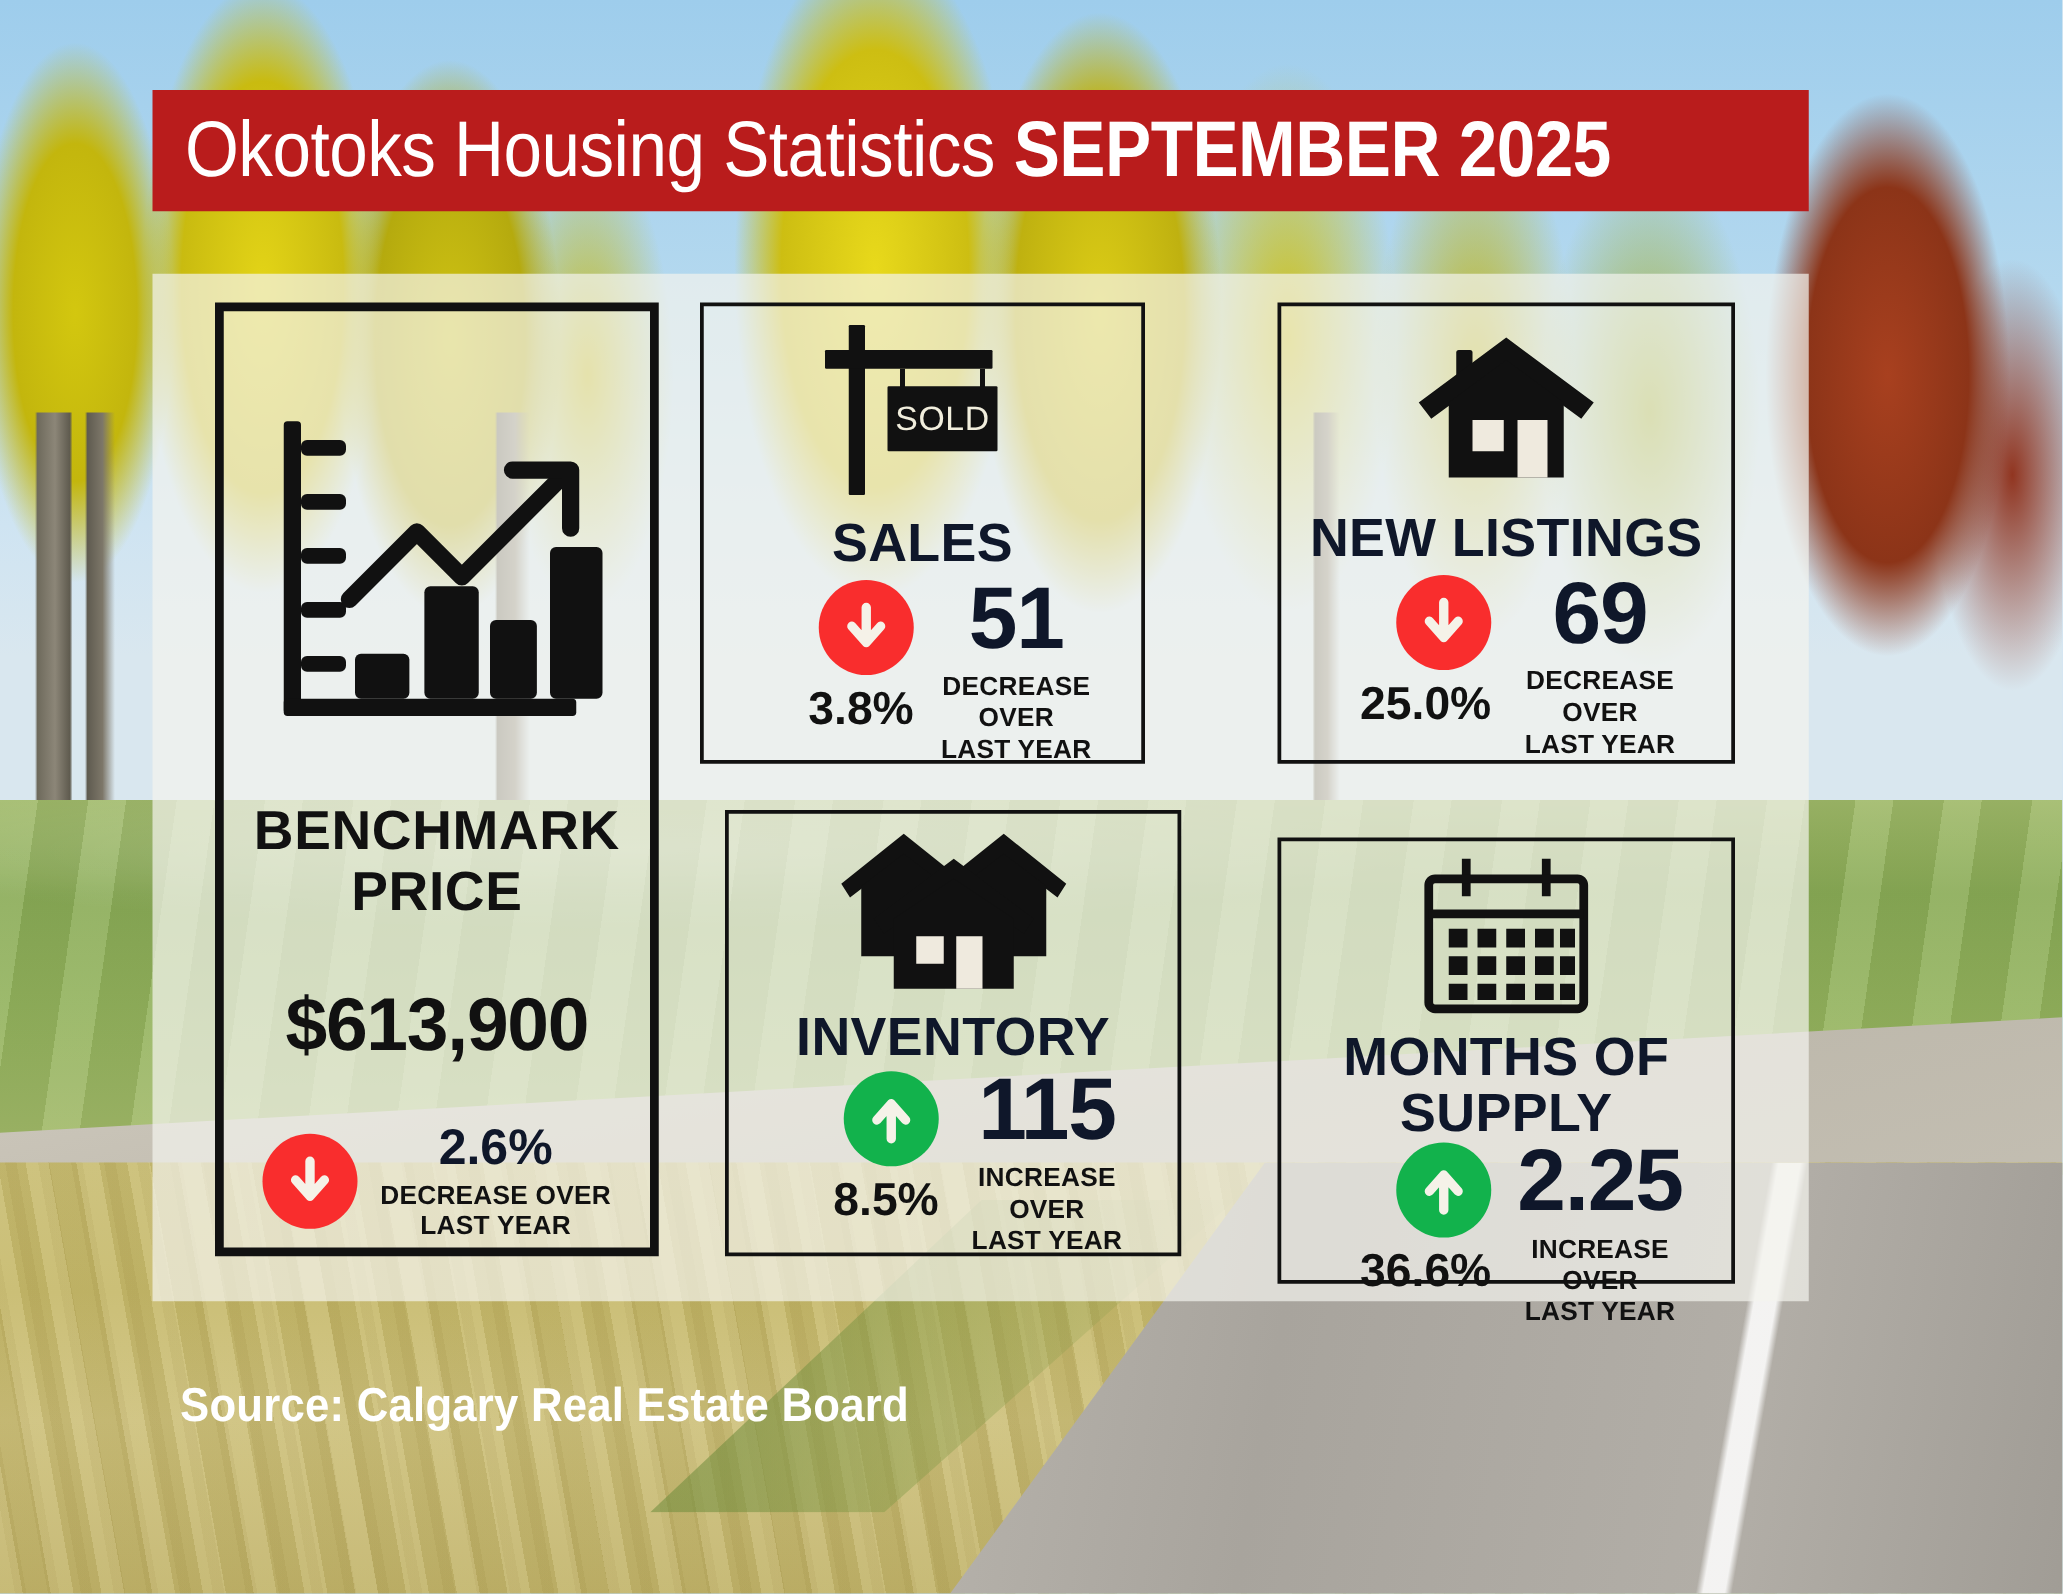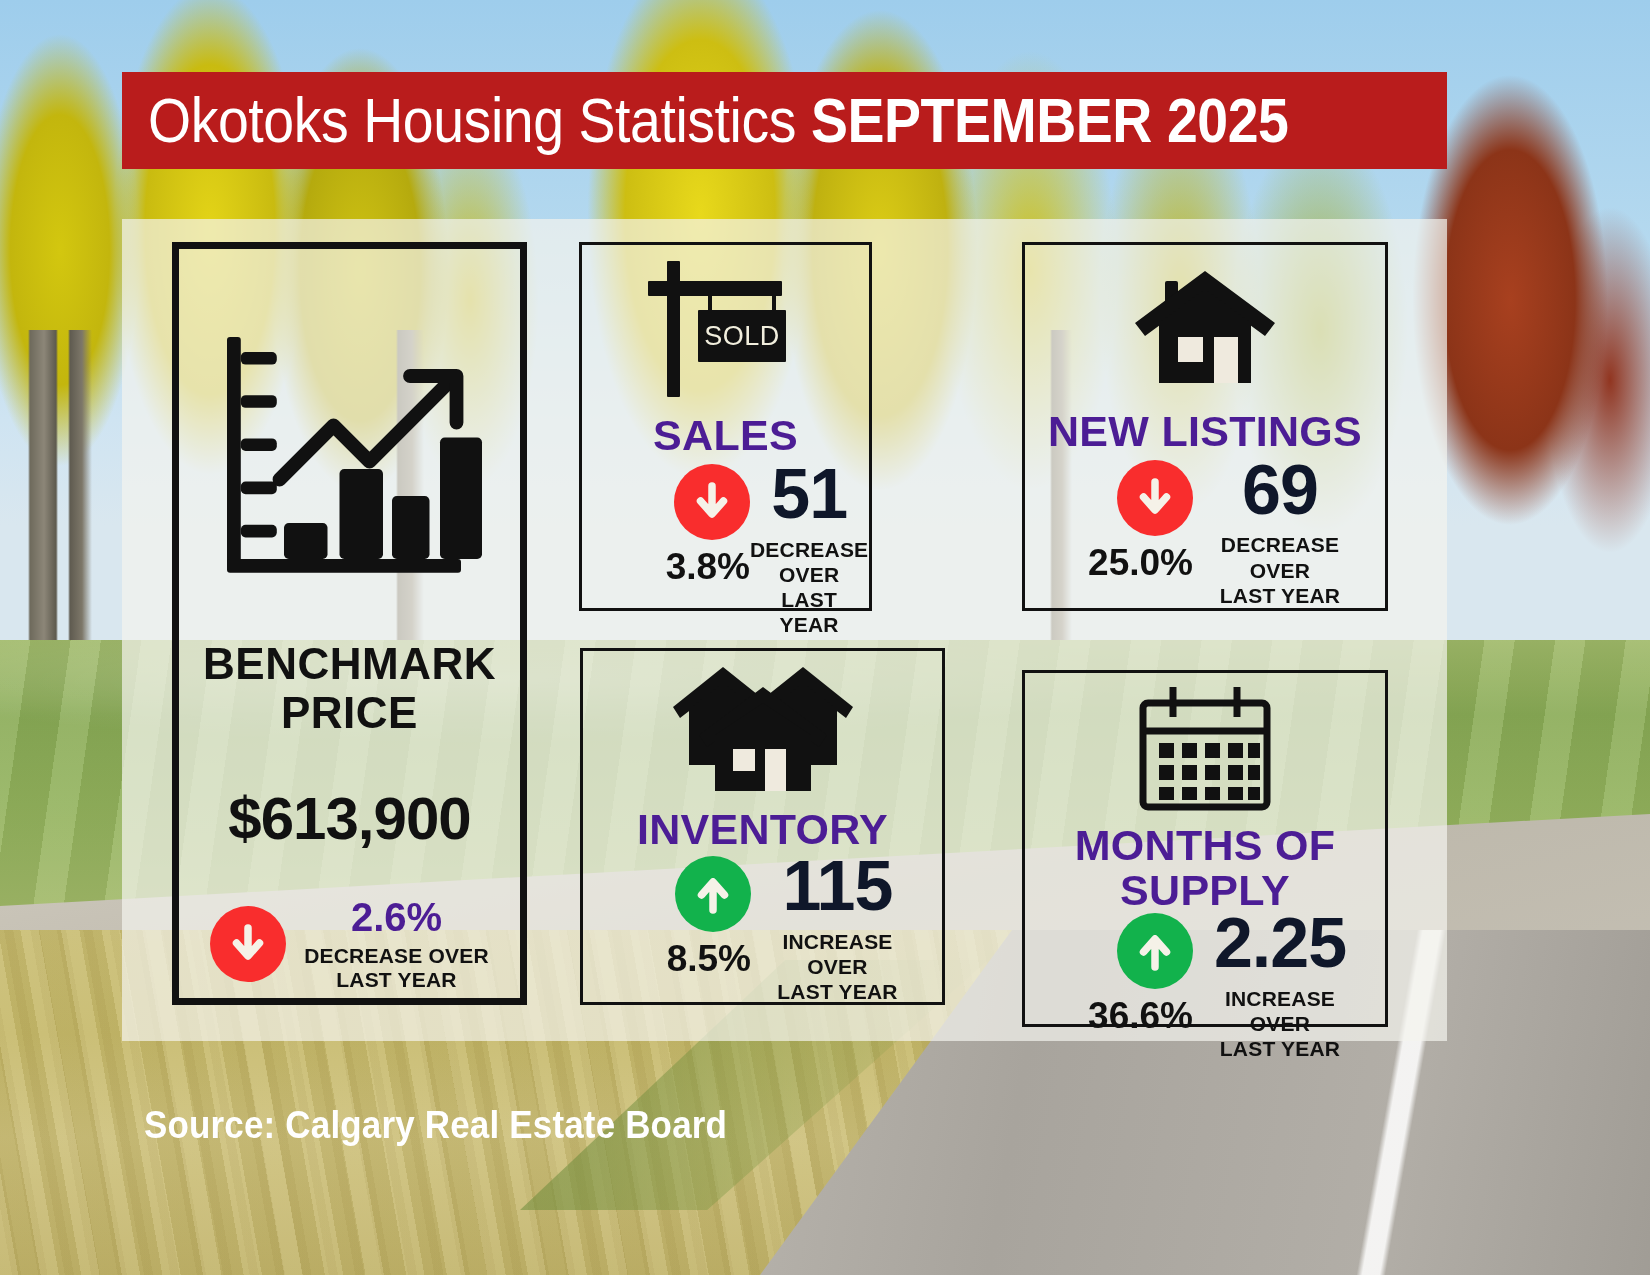--- a/index.html
+++ b/index.html
@@ -109,21 +109,21 @@
     position: absolute; left: 122px; top: 219px; width: 1325px; height: 822px;
     background: rgba(244,243,238,0.70);
   }
 
   
   .panel { position: absolute; border: 3px solid #111; }
   .panel-benchmark {
     left: 172px; top: 242px; width: 355px; height: 763px;
     border-width: 7px;
   }
-  .panel-sales      { left: 579px;  top: 242px; width: 293px; height: 369px; }
+  .panel-sales      { left: 560px;  top: 242px; width: 356px; height: 369px; }
   .panel-listings   { left: 1022px; top: 242px; width: 366px; height: 369px; }
   .panel-inventory  { left: 580px;  top: 648px; width: 365px; height: 357px; }
   .panel-supply     { left: 1022px; top: 670px; width: 366px; height: 357px; }
 
   
   .icon { display: block; }
 
   
   .bm-inner {
     position: absolute; inset: 0;
@@ -137,21 +137,21 @@
   }
   .bm-value {
     font-size: 60px; font-weight: 700; color: #111;
     letter-spacing: -1px; margin-top: 46px;
   }
   .bm-delta {
     display: flex; align-items: center; gap: 18px;
     margin-top: 44px;
   }
   .bm-delta-text { text-align: center; }
-  .bm-pct { font-size: 40px; font-weight: 700; color: #4c1d95; line-height: 1; }
+  .bm-pct { font-size: 40px; font-weight: 700; color: #0f172a; line-height: 1; }
   .bm-sub {
     font-size: 21px; font-weight: 700; color: #111;
     line-height: 1.15; margin-top: 7px; letter-spacing: .2px;
   }
 
   
   .badge {
     width: 76px; height: 76px; border-radius: 50%;
     display: flex; align-items: center; justify-content: center;
     flex: none;
@@ -160,21 +160,21 @@
   .badge.up   { background: #12B24C; }
   .badge svg { display: block; }
 
   
   .stat-inner {
     position: absolute; inset: 0;
     display: flex; flex-direction: column; align-items: center;
   }
   .stat-icon { margin-top: 14px; height: 152px; display: flex; align-items: flex-end; }
   .stat-title {
-    font-size: 43px; font-weight: 700; color: #4c1d95;
+    font-size: 43px; font-weight: 700; color: #0f172a;
     letter-spacing: .3px; line-height: 1.05; text-align: center;
     margin-top: 6px;
   }
   .stat-row {
     display: flex; align-items: flex-start; width: 100%;
     padding: 0 18px; margin-top: 2px;
   }
   .stat-left {
     display: flex; flex-direction: column; align-items: flex-end;
     width: 150px; flex: none;

